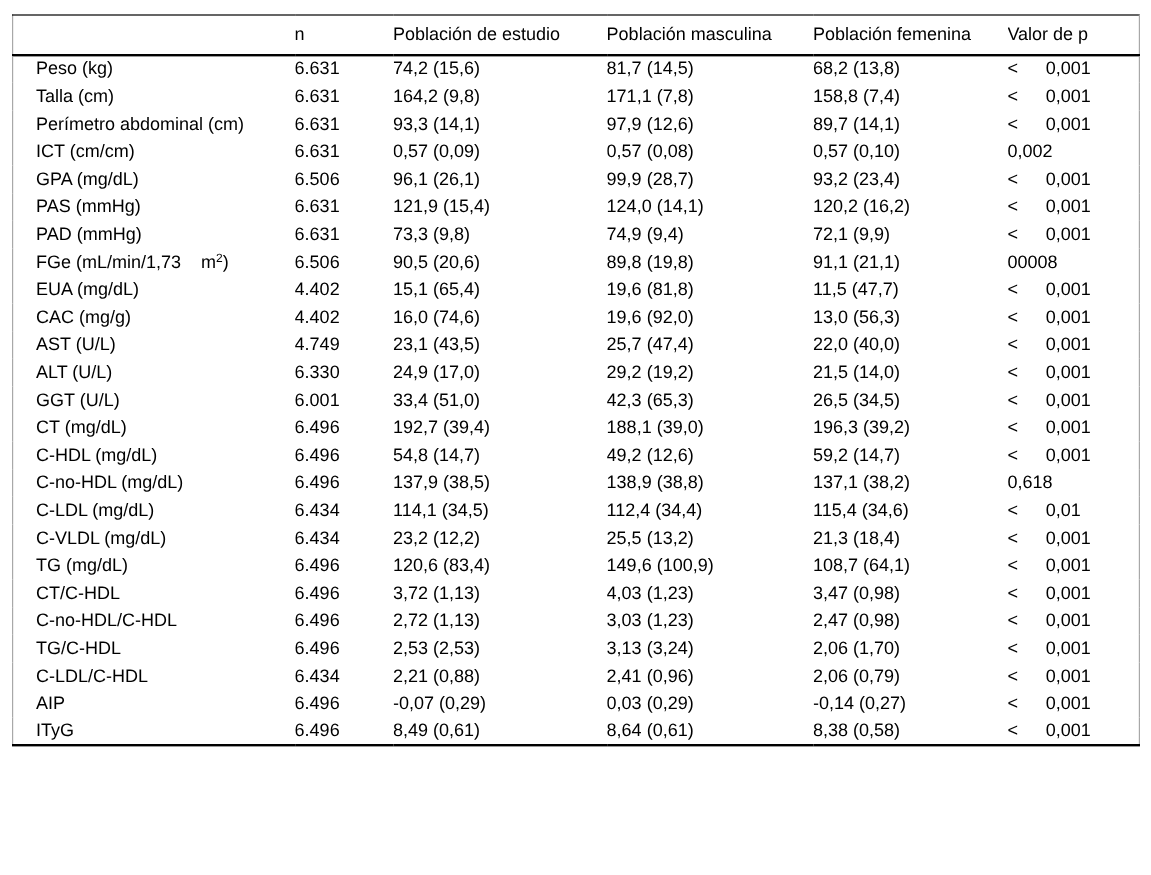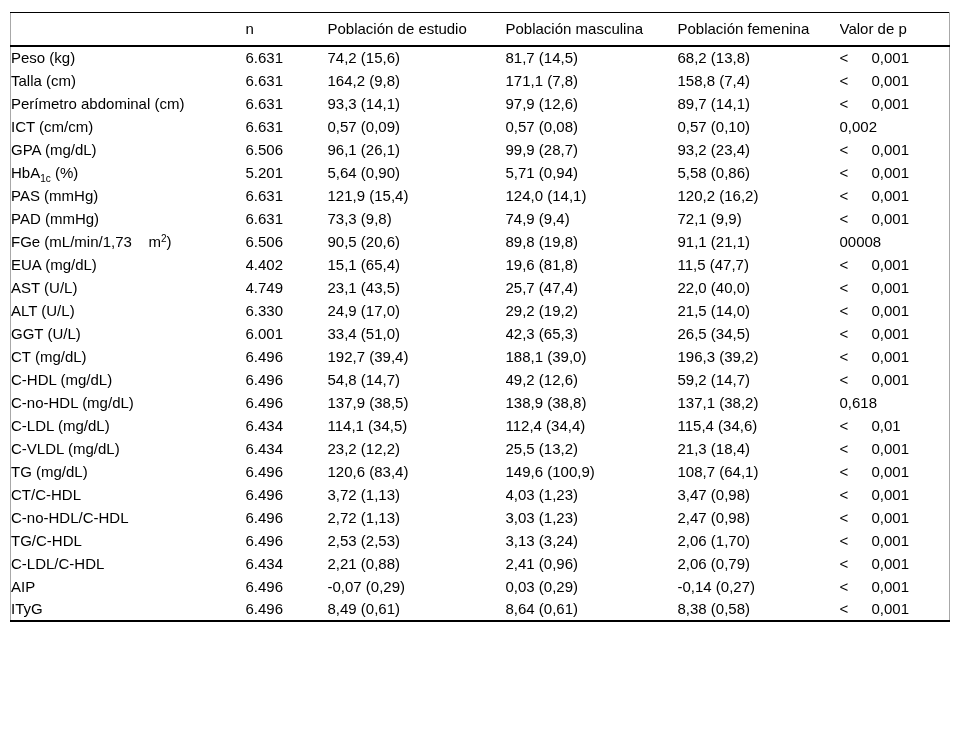--- a/index.html
+++ b/index.html
@@ -32,21 +32,21 @@
     border-bottom: 2px solid #000;
     white-space: nowrap;
     overflow: hidden;
   }
   tbody td {
     height: 23px;
     vertical-align: middle;
     white-space: nowrap;
     overflow: hidden;
   }
-  .col-label { }
+  .col-label { padding-left: 19px; }
   sup { font-size: 10px; vertical-align: baseline; position: relative; top: -5px; }
   sub { font-size: 10px; vertical-align: baseline; position: relative; top: 4px; }
   .p-sign { display: inline-block; width: 32px; }
 </style>
 </head>
 <body>
 
 <div class="table-wrap">
   <table class="stats">
     <colgroup>
@@ -102,28 +102,20 @@
         </tr>
         <tr>
           <td class="col-label">GPA (mg/dL)</td>
           <td>6.506</td>
           <td>96,1 (26,1)</td>
           <td>99,9 (28,7)</td>
           <td>93,2 (23,4)</td>
           <td><span class="p-sign">&lt;</span>0,001</td>
         </tr>
         <tr>
-          <td class="col-label">HbA<sub>1c</sub> (%)</td>
-          <td>5.201</td>
-          <td>5,64 (0,90)</td>
-          <td>5,71 (0,94)</td>
-          <td>5,58 (0,86)</td>
-          <td><span class="p-sign">&lt;</span>0,001</td>
-        </tr>
-        <tr>
           <td class="col-label">PAS (mmHg)</td>
           <td>6.631</td>
           <td>121,9 (15,4)</td>
           <td>124,0 (14,1)</td>
           <td>120,2 (16,2)</td>
           <td><span class="p-sign">&lt;</span>0,001</td>
         </tr>
         <tr>
           <td class="col-label">PAD (mmHg)</td>
           <td>6.631</td>
@@ -142,20 +134,28 @@
         </tr>
         <tr>
           <td class="col-label">EUA (mg/dL)</td>
           <td>4.402</td>
           <td>15,1 (65,4)</td>
           <td>19,6 (81,8)</td>
           <td>11,5 (47,7)</td>
           <td><span class="p-sign">&lt;</span>0,001</td>
         </tr>
         <tr>
+          <td class="col-label">CAC (mg/g)</td>
+          <td>4.402</td>
+          <td>16,0 (74,6)</td>
+          <td>19,6 (92,0)</td>
+          <td>13,0 (56,3)</td>
+          <td><span class="p-sign">&lt;</span>0,001</td>
+        </tr>
+        <tr>
           <td class="col-label">AST (U/L)</td>
           <td>4.749</td>
           <td>23,1 (43,5)</td>
           <td>25,7 (47,4)</td>
           <td>22,0 (40,0)</td>
           <td><span class="p-sign">&lt;</span>0,001</td>
         </tr>
         <tr>
           <td class="col-label">ALT (U/L)</td>
           <td>6.330</td>

